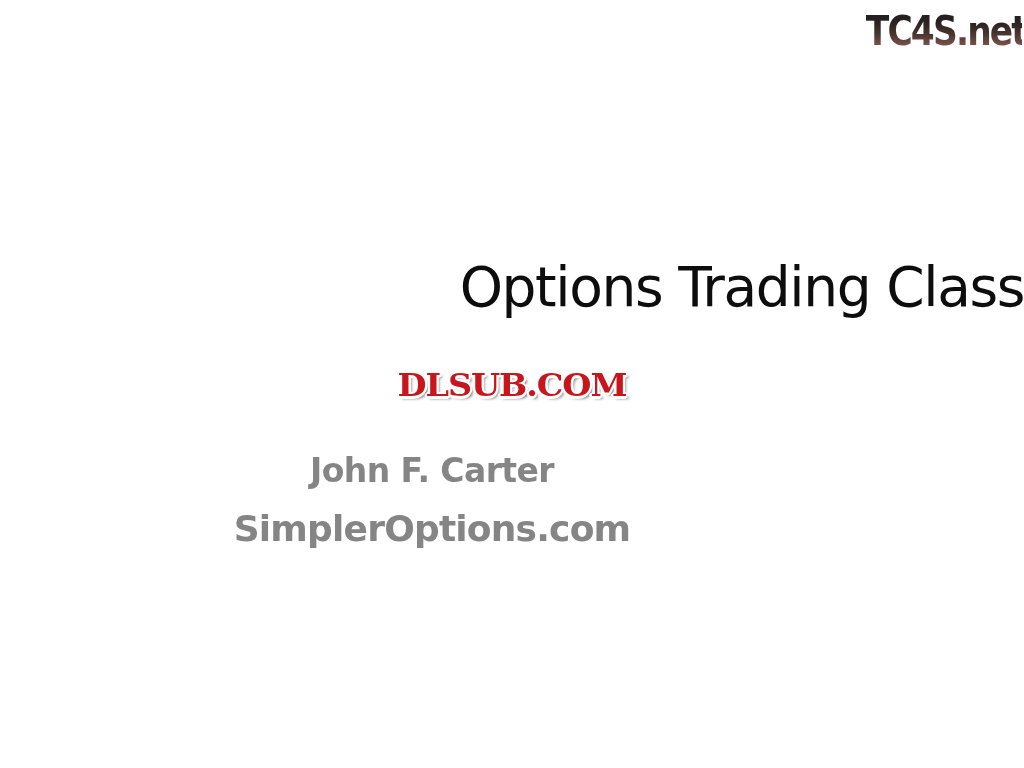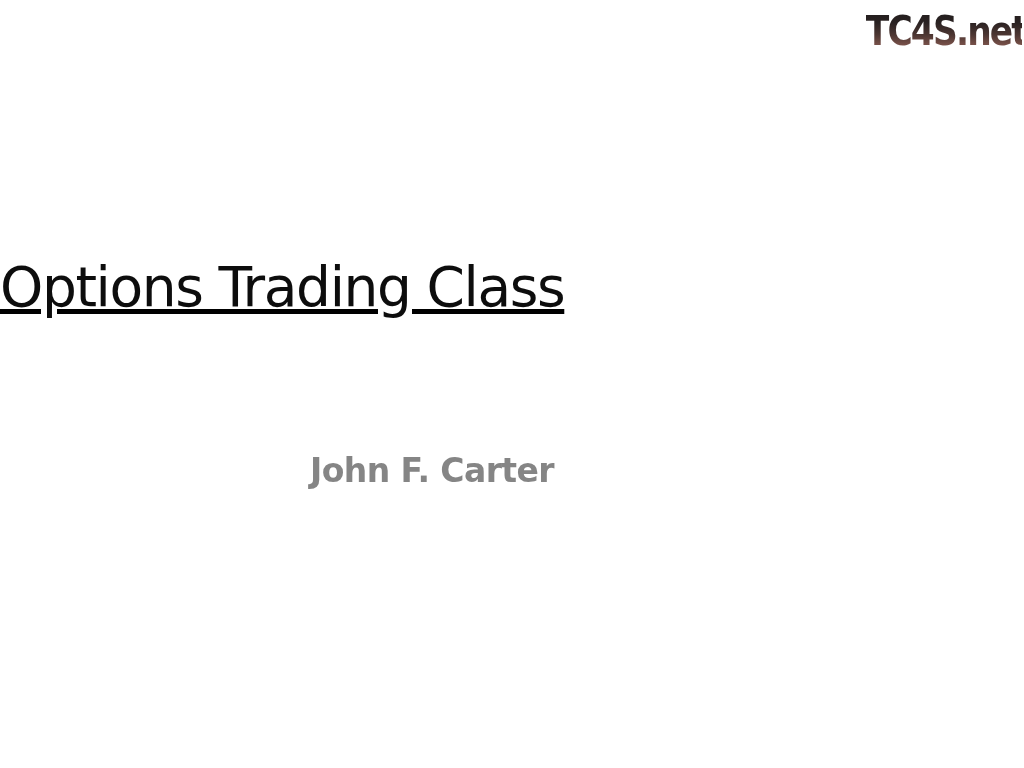--- a/index.html
+++ b/index.html
@@ -25,22 +25,21 @@
     background: #ffffff;
     margin-top: 6px;
   }
 
   
   #title-block {
     position: absolute;
     left: 0;
     top: 243px;
     width: 1024px;
-    text-align: left;
-    text-decoration: underline;
+    text-align: right;
   }
   .title-line {
     display: block;
     font-family: "DejaVu Sans", sans-serif;
     font-weight: 400;
     font-size: 55px;
     line-height: 77px;
     letter-spacing: -1.4px;
     color: #0d0d0d;
     white-space: nowrap;
@@ -176,19 +175,23 @@
 <div id="slide">
 
   <div id="brand-logo">
     <span id="brand-logo-text">TC4S.net</span>
   </div>
 
   <div id="title-block">
     <span id="title-line-1" class="title-line">Options Trading Class</span>
   </div>
 
+  <div id="center-watermark">
+    <span id="center-watermark-text">DLSUB.COM</span>
+  </div>
 
   <div id="subtitle-block">
     <span id="subtitle-line-1" class="subtitle-line">John F. Carter</span>
+    <span id="subtitle-line-2" class="subtitle-line">SimplerOptions.com</span>
   </div>
 
 
 </div>
 
 </body></html>

